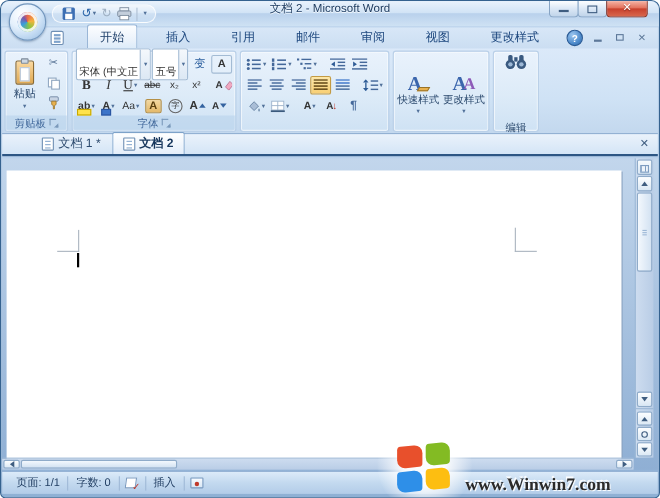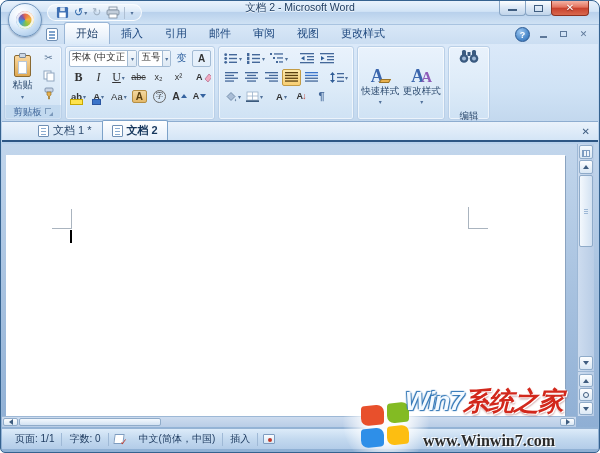--- a/index.html
+++ b/index.html
@@ -41,21 +41,21 @@
   .wbtn .x  { position:absolute; left:0; right:0; top:1px; text-align:center; color:#fff; font-size:10px; font-weight:bold; text-shadow:0 1px 1px rgba(80,10,0,.6); }
 
   
   .tabrow { position:absolute; left:1px; right:1px; top:24px; height:19px;
     background:linear-gradient(180deg,#d8e7f7,#cbdef2); display:flex; align-items:flex-end; }
   .tabrow-spacer { width:44px; }
   .doc-mini-icon { width:12px; height:13px; background:#fff; border:1px solid #6f8fb4; border-radius:2px;
     margin:0 6px 3px 0; position:relative; }
   .doc-mini-icon::after { content:""; position:absolute; left:2px; top:2px; right:2px; height:1.5px;
     background:#7fa3cc; box-shadow:0 3px 0 #7fa3cc, 0 6px 0 #7fa3cc; }
-  .rtab { padding:3px 11px 3px; font-size:11px; color:#1d477e; cursor:default; }
+  .rtab { padding:3px 11px 3px; font-size:11px; color:#1d477e; cursor:default;margin-left:15px; }
   .rtab.active { background:linear-gradient(180deg,#fdfeff,#ecf3fb 60%,#dcebf9);
     border:1px solid #9ab6d6; border-bottom:none; border-radius:3px 3px 0 0; color:#1d3e68; }
   .tabrow-right { margin-left:auto; display:flex; align-items:center; gap:7px; padding:0 8px 2px; }
   .help-orb { width:15px; height:15px; border-radius:50%; color:#fff; font-size:9px; font-weight:bold;
     background:radial-gradient(circle at 35% 30%,#9cc6ef,#4f8ccc 60%,#2d66a8); border:1px solid #2a5a94;
     display:flex; align-items:center; justify-content:center; }
   .cbtn { width:13px; height:11px; position:relative; color:#5d7899; font-size:9px; line-height:10px; text-align:center; }
   .cbtn .bar { position:absolute; left:3px; bottom:2px; width:7px; height:2px; background:#5d7899; }
   .cbtn .box { position:absolute; left:3px; top:2px; width:7px; height:6px; border:1.4px solid #5d7899; }
 
@@ -87,22 +87,22 @@
   .clipboard-ic { width:17px; height:22px; background:linear-gradient(180deg,#fbd9a0,#dfa851);
     border:1px solid #8a6a33; border-radius:2px; position:relative; }
   .clipboard-ic .sheet { position:absolute; left:3px; top:5px; width:9px; height:13px; background:#fff; border:1px solid #b9c7d8; }
   .clipboard-ic .clip { position:absolute; left:4px; top:-3px; width:7px; height:5px; background:#cdd8e5; border:1px solid #7e8b9a; border-radius:1px; }
   .paste-label { font-size:10px; color:#2c4a6e; margin-top:1px; }
   .clip-col { display:flex; flex-direction:column; justify-content:flex-start; gap:1px; margin-left:2px; }
 
   
   .font-col { display:flex; flex-direction:column; gap:1px; width:100%; }
   .frow { display:flex; align-items:center; gap:1px; height:18px; }
-  .combo { height:17px; background:#fff; border:1px solid #a3bbd4; border-radius:2px;
-    display:flex; align-items:flex-start; font-size:9.5px; color:#333; overflow:hidden; }
+  .combo { height:29px; background:#fff; border:1px solid #a3bbd4; border-radius:2px;
+    display:flex; align-items:flex-end; font-size:9.5px; color:#333; overflow:hidden; }
   .combo .cv { padding:0 2px; white-space:nowrap; flex:1; }
   .combo .ca { width:11px; align-self:stretch; border-left:1px solid #a3bbd4; font-size:6px; color:#51719a;
     display:flex; align-items:center; justify-content:center; background:linear-gradient(#f4f8fc,#dce8f4); }
   .bold-b { font-family:"Liberation Serif",serif; font-weight:bold; font-size:12px; color:#333; }
   .ital-i { font-family:"Liberation Serif",serif; font-style:italic; font-size:12px; color:#333; }
   .und-u  { font-family:"Liberation Serif",serif; font-size:12px; text-decoration:underline; color:#333; }
   .strike { font-size:9px; text-decoration:line-through; color:#333; }
   .subsup { font-size:9px; color:#333; }
   .hl-yel, .hl-col { position:relative; font-size:9.5px; font-weight:bold; color:#333; line-height:9px; }
   .hl-yel::after, .hl-col::after { content:""; position:absolute; left:-1px; right:-1px; bottom:-4px; height:3.5px; }
@@ -409,20 +409,24 @@
                 <span class="grow-shrink">A</span>
                 <span class="tri-up" style="position:static"></span>
               </div>
             <div class="sbtn">
                 <span class="grow-shrink" style="font-size:9px">A</span>
                 <span class="tri-dn" style="position:static"></span>
               </div>
           </div>
         </div>
       </div>
+      <div class="rg-label">
+          <span>字体</span>
+          <span class="dl"></span>
+        </div>
     </div>
 
     <div class="rgroup" style="width:136px">
       <div class="rg-body">
         <div class="font-col">
           <div class="frow">
             <div class="sbtn">
               <svg width="14" height="11">
                   <g fill="#44689a">
                     <circle cx="1.7" cy="1.7" r="1.4"></circle>
@@ -687,34 +691,30 @@
 
   <div class="statusbar">
     <span class="st-item">页面: 1/1</span>
     <span class="st-sep"></span>
     <span class="st-item">字数: 0</span>
     <span class="st-sep"></span>
     <span class="spell-ic">
         <span class="pg"></span>
         <span class="ck">✓</span>
       </span>
-    <span class="st-item">中文(简体，中国)</span>
     <span class="st-sep"></span>
     <span class="st-item">插入</span>
     <span class="st-sep"></span>
     <span class="macro-ic"></span>
   </div>
 
   <div class="watermark">
     <div class="wm-glow"></div>
     <div class="wm-flag">
         <i class="p1"></i>
         <i class="p2"></i>
         <i class="p3"></i>
         <i class="p4"></i>
       </div>
-    <div class="wm-line1">
-      <span class="wm-win7">Win7</span><span class="wm-red">系统之家</span>
-    </div>
     <div class="wm-line2">www.Winwin7.com</div>
   </div>
 
 </div>
 
 </body></html>

